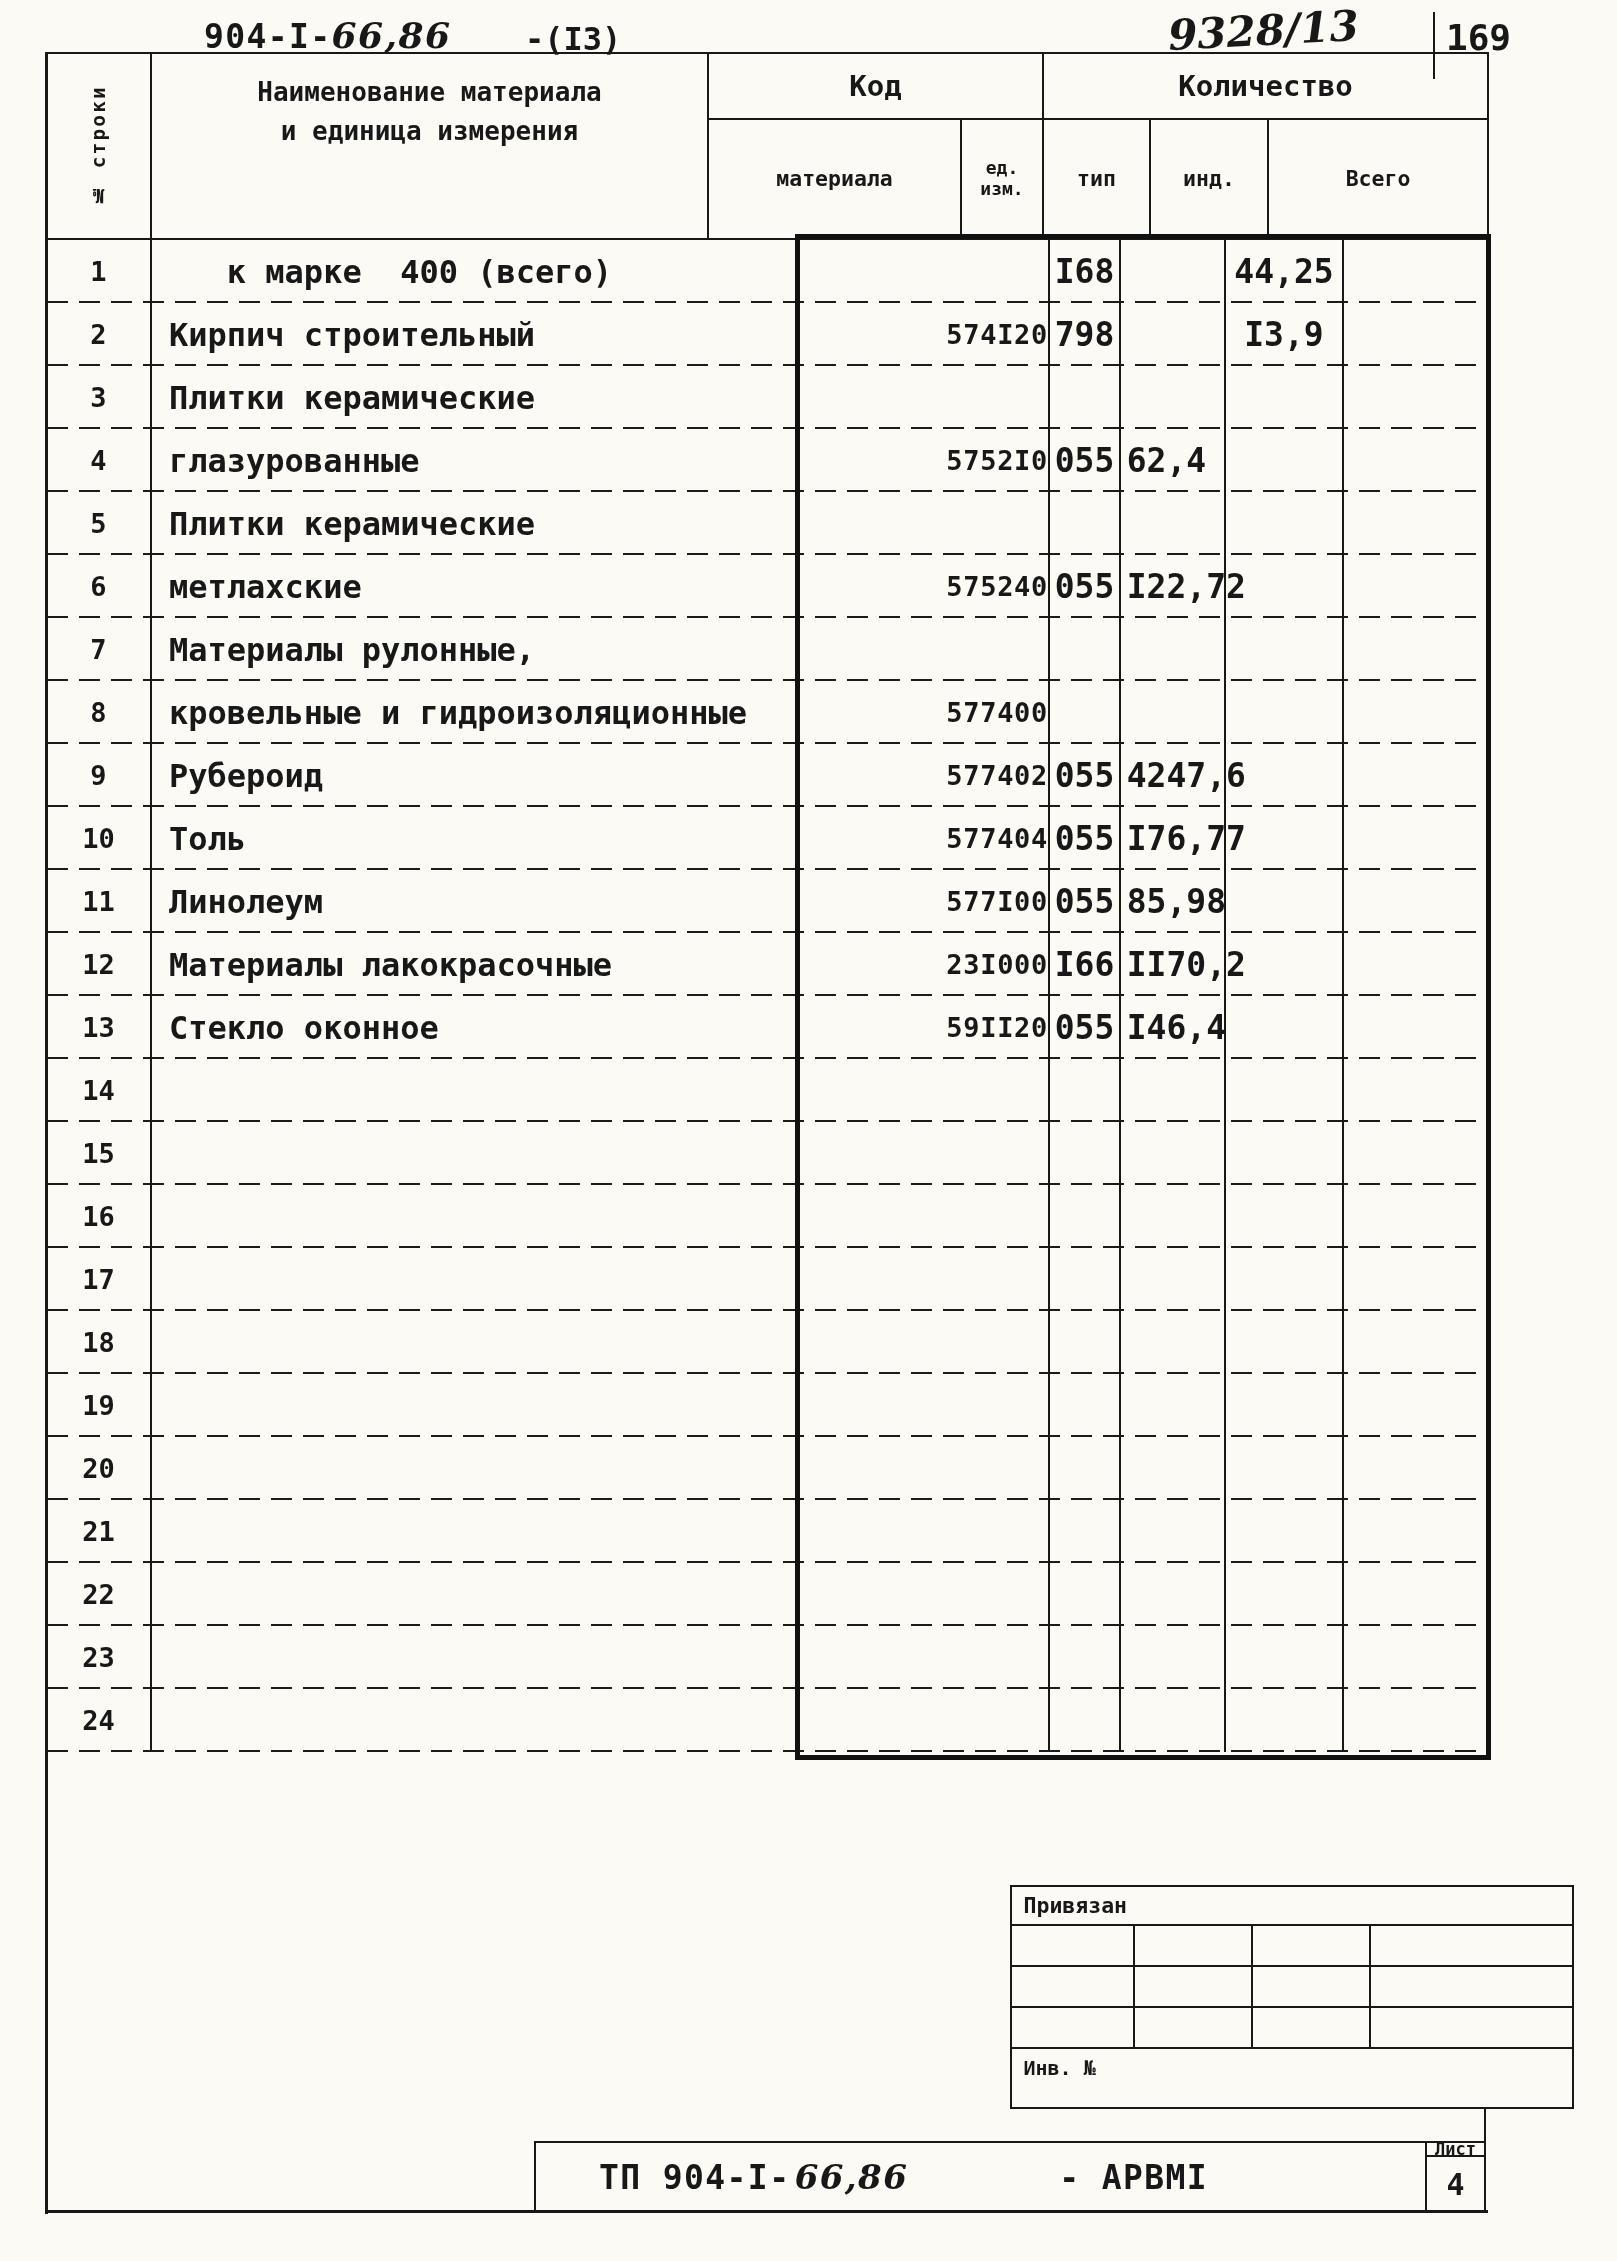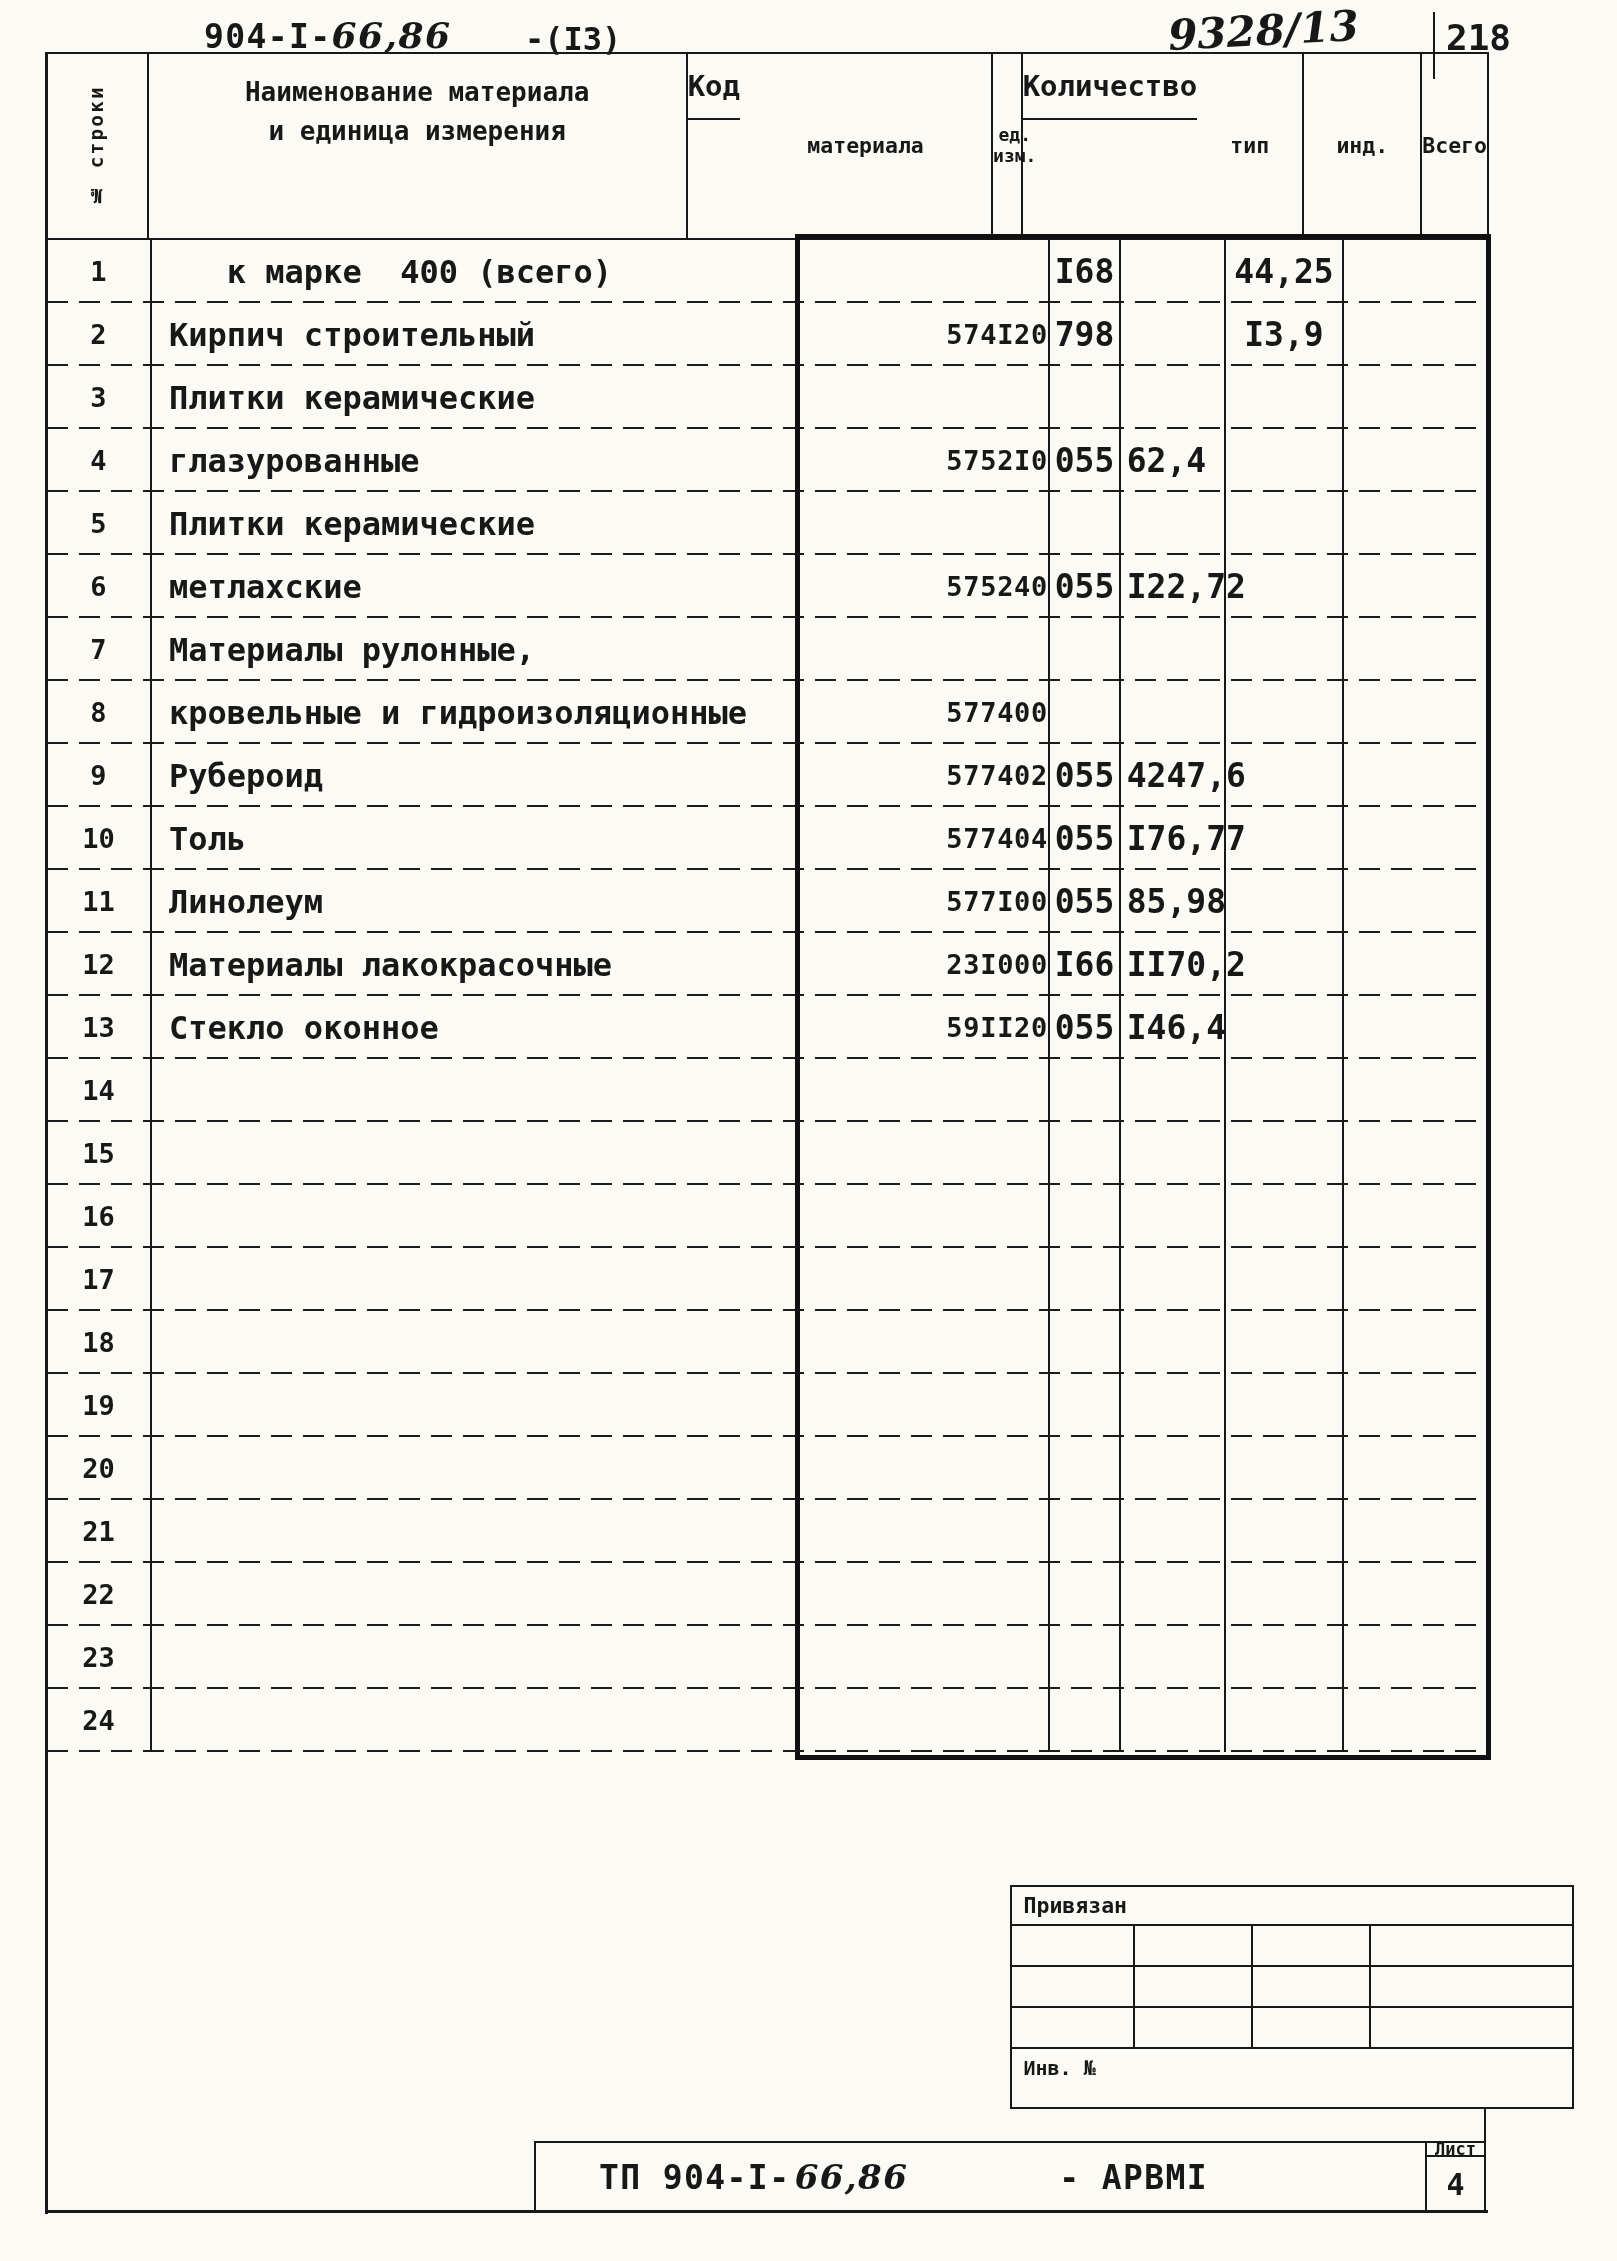--- a/index.html
+++ b/index.html
@@ -19,21 +19,21 @@
   
   .frame-left{position:absolute;left:45px;top:52px;height:2162px;border-left:3.6px solid #181818}
   .frame-bottom{position:absolute;left:45px;top:2210px;width:1443px;border-top:3.6px solid #181818}
 
   
   .spec-table{position:absolute;left:45px;top:52px;width:1444px;border:2.9px solid #181818;border-bottom:none}
   .thead{display:flex;height:186px;border-bottom:2.9px solid #181818}
   .h-no{width:105px;border-right:2.2px solid #181818;display:flex;align-items:center;justify-content:center}
   .vert{writing-mode:vertical-rl;transform:rotate(180deg);font-size:19.4px;font-weight:700;letter-spacing:2.2px}
   .h-name{width:555px;display:flex;flex-direction:column;align-items:center;padding-top:18.6px;font-size:26px;font-weight:700;line-height:1.5}
-  .h-group{display:flex;flex-direction:row;border-left:2.9px solid #181818}
+  .h-group{display:flex;flex-direction:column;border-left:2.9px solid #181818}
   .h-group.code{width:335px}
   .h-group.qty{flex:1}
   .h-group-label{height:66px;display:flex;align-items:center;justify-content:center;font-size:29px;font-weight:700;border-bottom:2.2px solid #181818}
   .h-sub{flex:1;display:flex}
   .h-sub-cell{display:flex;flex-direction:column;align-items:center;justify-content:center;font-size:21.5px;font-weight:700;line-height:1.15}
   .h-sub-cell + .h-sub-cell{border-left:2.2px solid #181818}
   .w-code{width:251px}
   .w-unit{flex:1;font-size:18px}
   .w-tip{width:105px}
   .w-ind{width:118px}
@@ -77,21 +77,21 @@
 <body>
 
 <div class="page">
 
   <div class="ann-doc">
     <span class="typed">904-I-</span><span class="hand">66,86</span>
   </div>
   <div class="ann-suffix">-(I3)</div>
   <div class="ann-hand-number hand">9328/13</div>
   <div class="page-number-tick"></div>
-  <div class="page-number">218</div>
+  <div class="page-number">169</div>
 
   <div class="frame-left"></div>
   <div class="frame-bottom"></div>
 
   <div class="spec-table">
     <div class="thead">
       <div class="h-no">
         <span class="vert">№ строки</span>
       </div>
       <div class="h-name">

